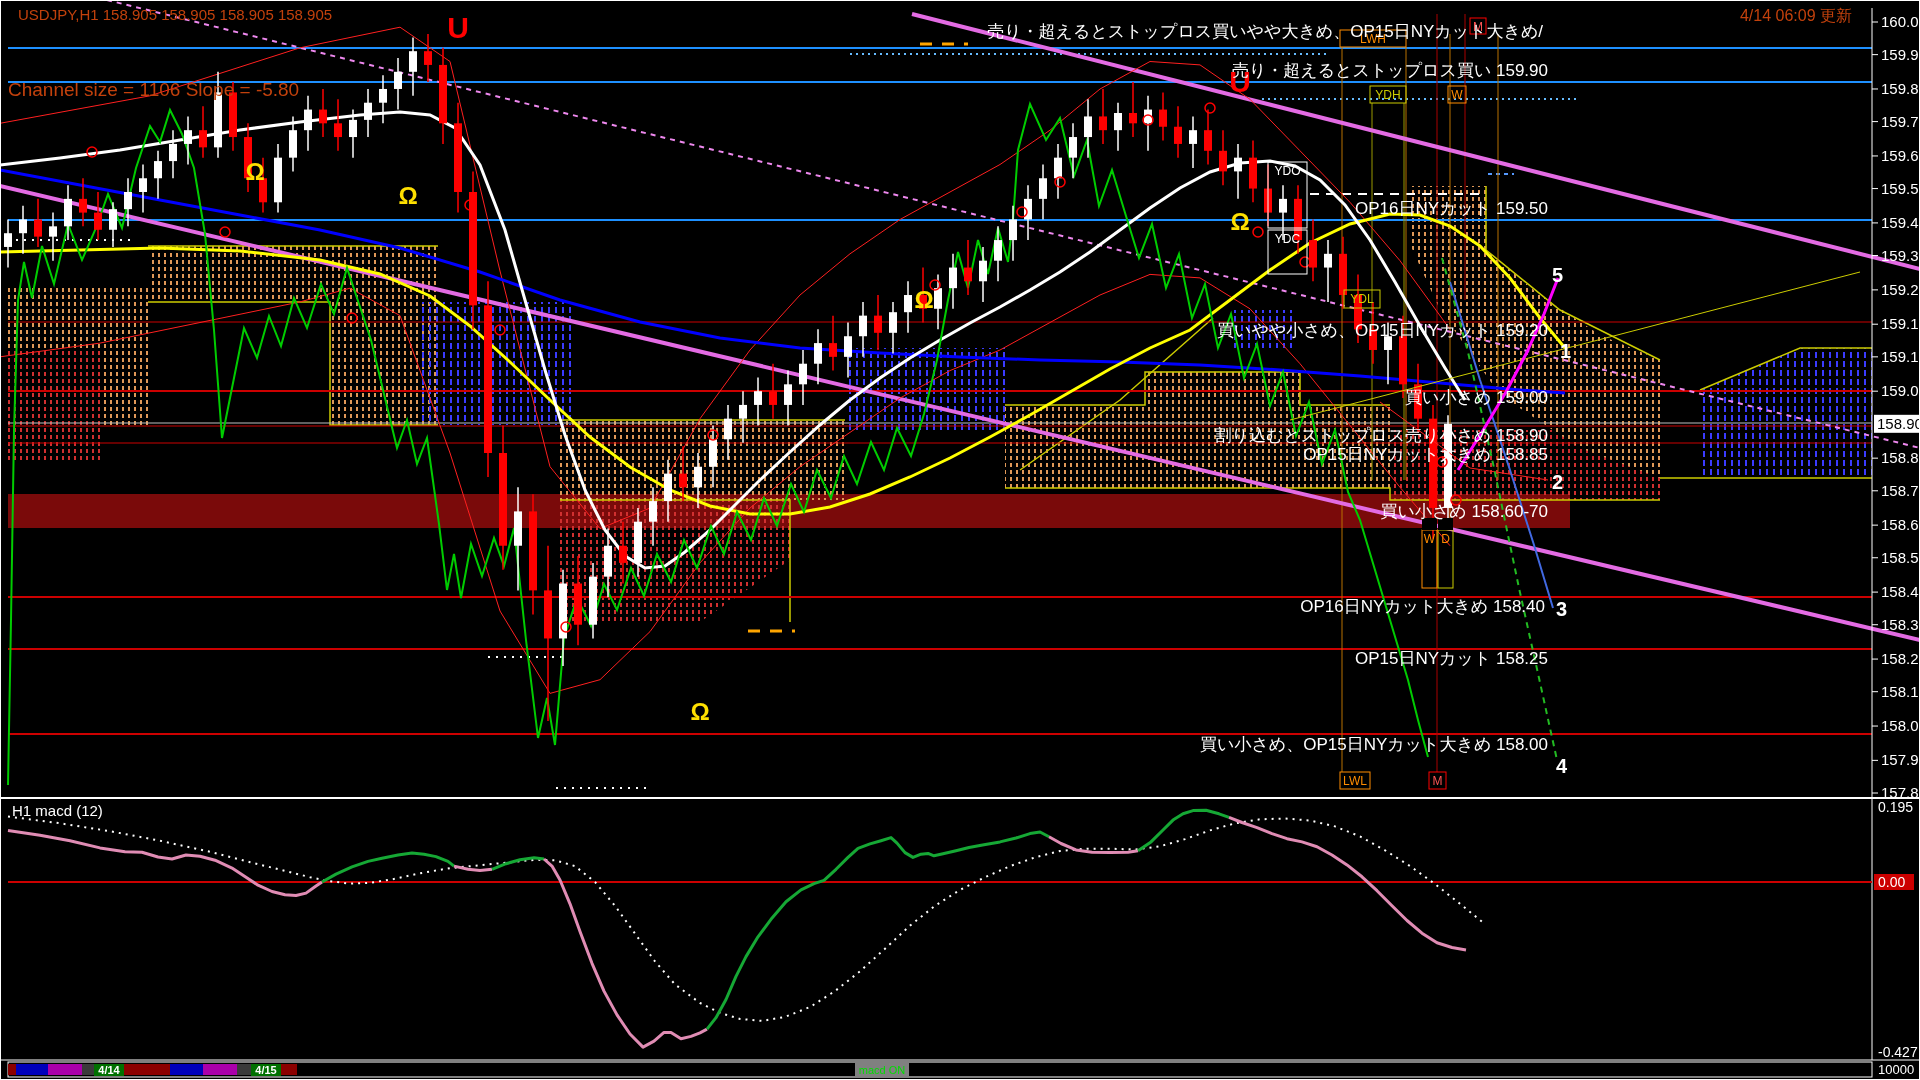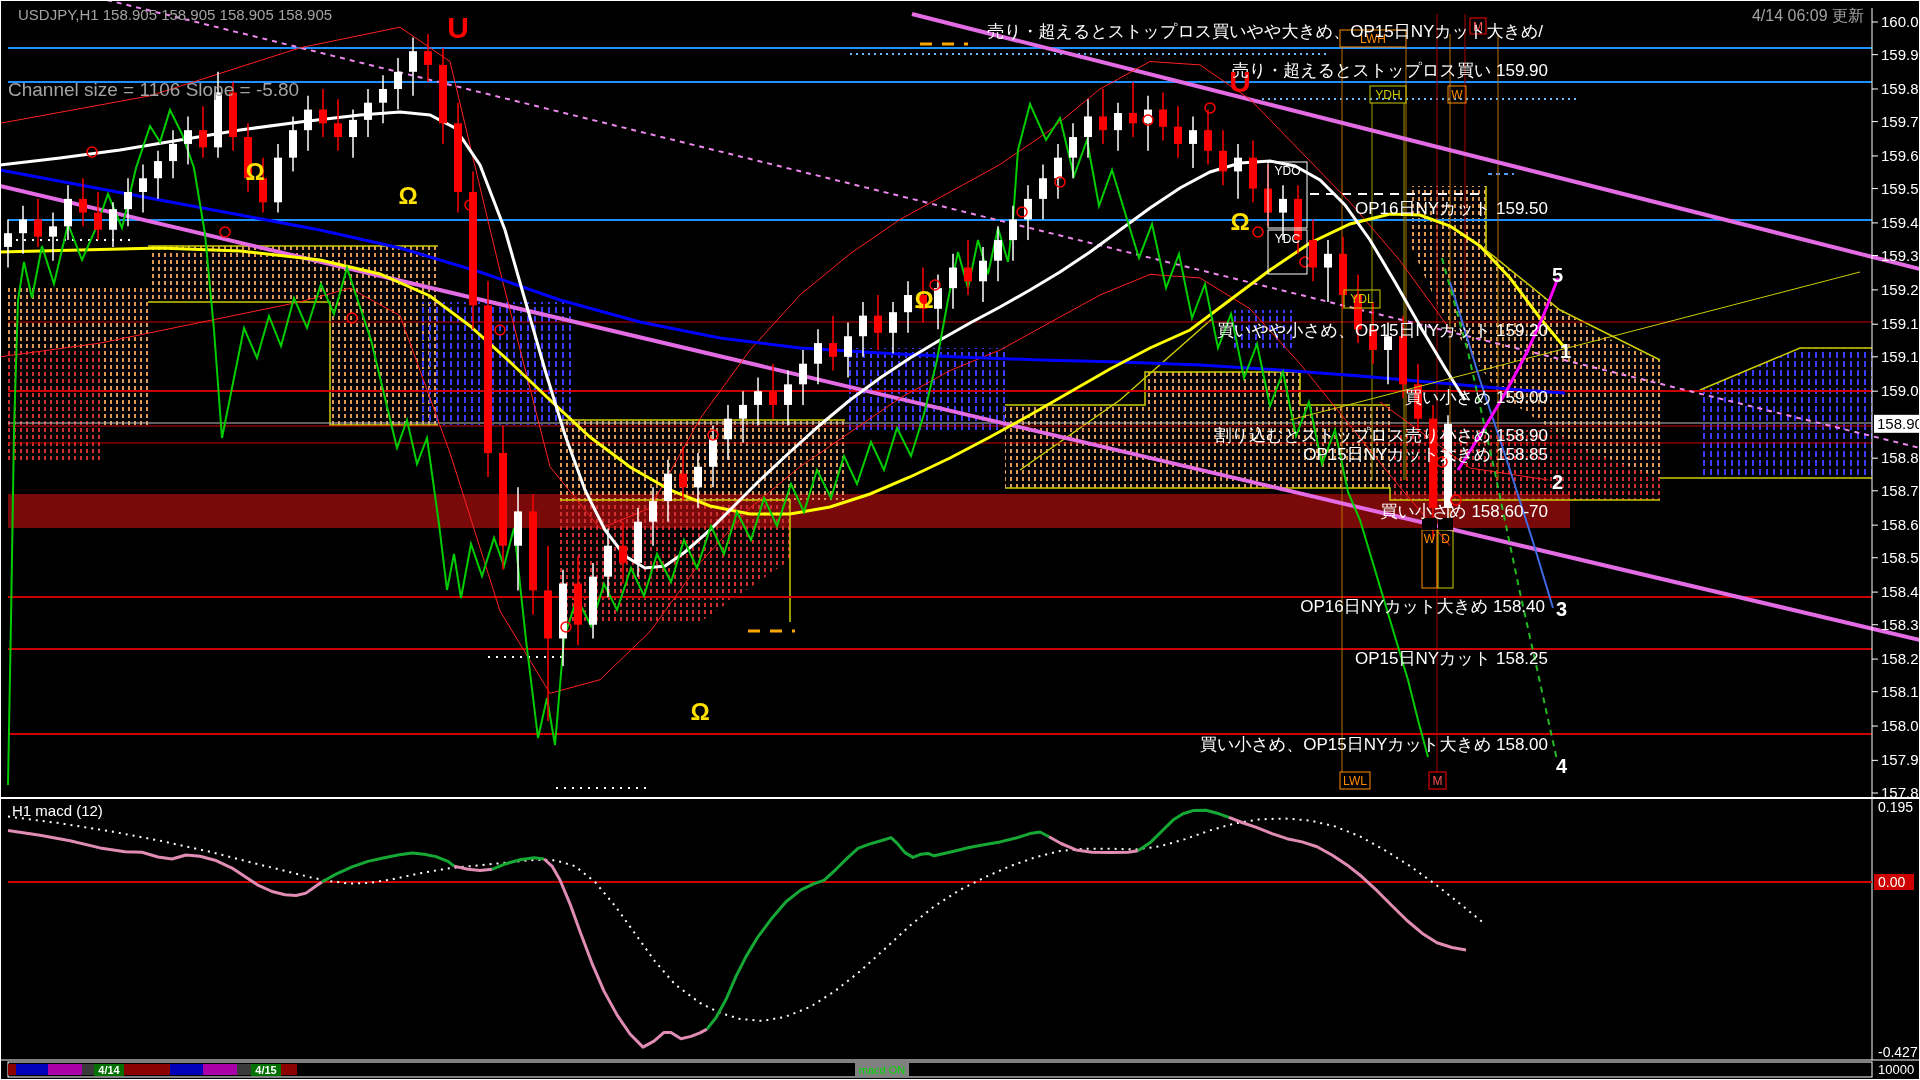--- a/index.html
+++ b/index.html
@@ -1,22 +1,22 @@
 <!DOCTYPE html>
 <html><head>
 <meta charset="utf-8">
 <style>
   html,body{margin:0;padding:0;background:#222;}
   #screen{position:relative;width:1920px;height:1080px;background:#000;overflow:hidden;
           font-family:"Liberation Sans",sans-serif;}
   #chart-svg{position:absolute;left:0;top:0;}
-  .ovl{position:absolute;color:#a3a3a3;white-space:nowrap;}
+  .ovl{position:absolute;color:#c2410c;white-space:nowrap;}
   #title-line{left:18px;top:6px;font-size:15px;}
   #channel-line{left:8px;top:79px;font-size:19px;}
-  #updated-line{right:56px;top:6px;font-size:16px;}
+  #updated-line{right:68px;top:6px;font-size:16px;}
   #watermark{left:66px;top:80px;font-size:70px;font-weight:bold;letter-spacing:4px;}
 </style>
 </head>
 <body>
 
 <div id="screen">
   <svg id="chart-svg" width="1920" height="1080" viewBox="0 0 1920 1080">
       <defs>
         <pattern id="hOrange" width="6" height="7" patternUnits="userSpaceOnUse">
           <rect x="2" y="1" width="2" height="4" fill="#E09858"></rect>

